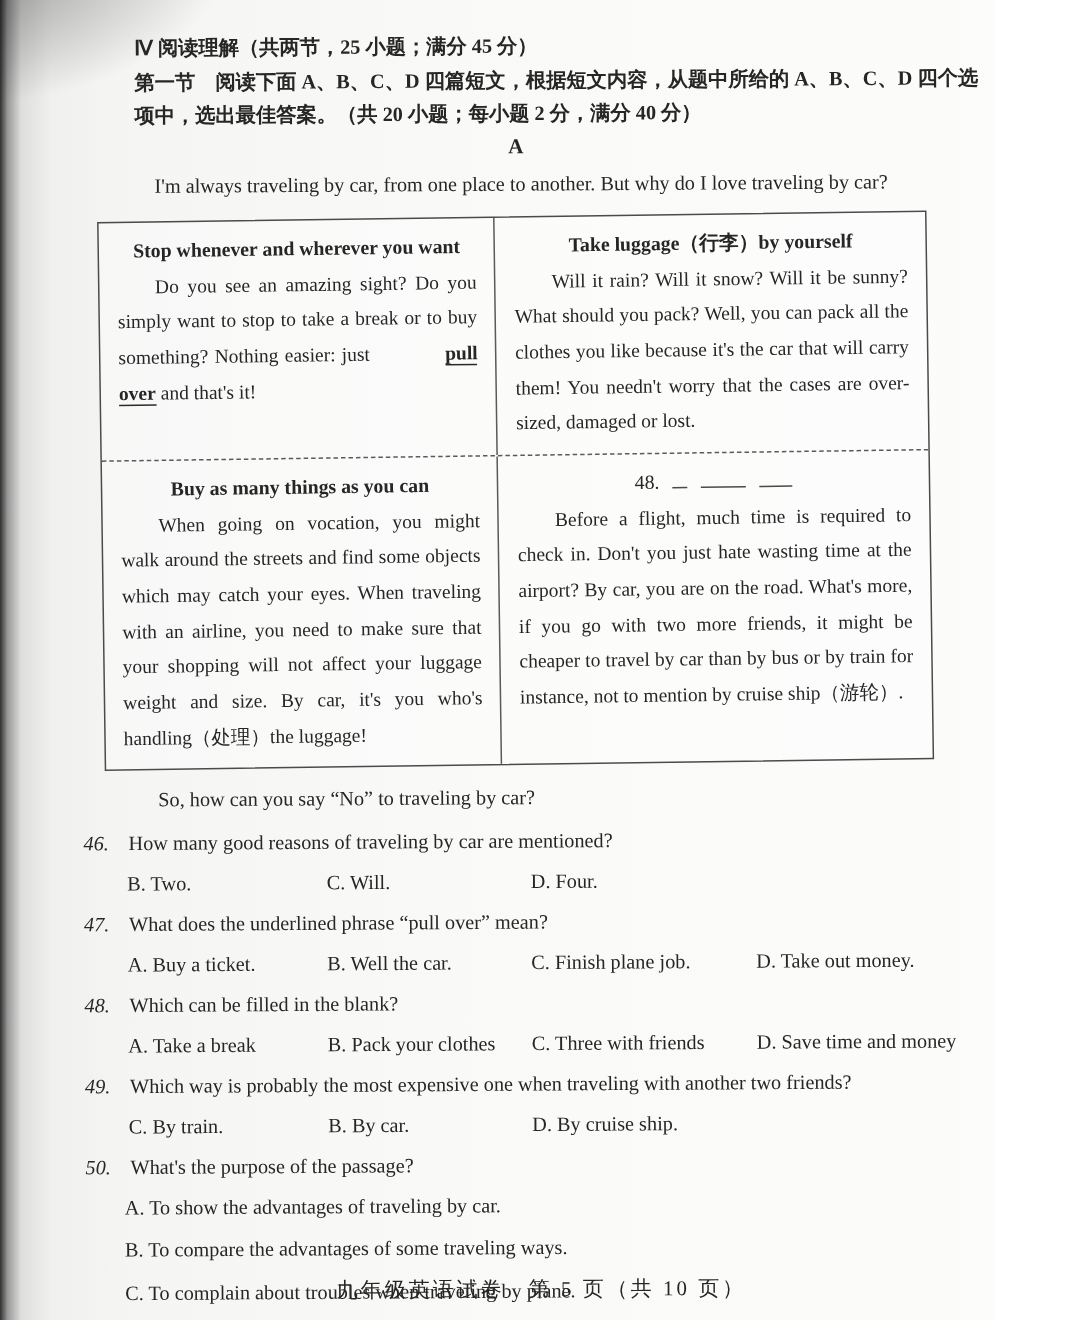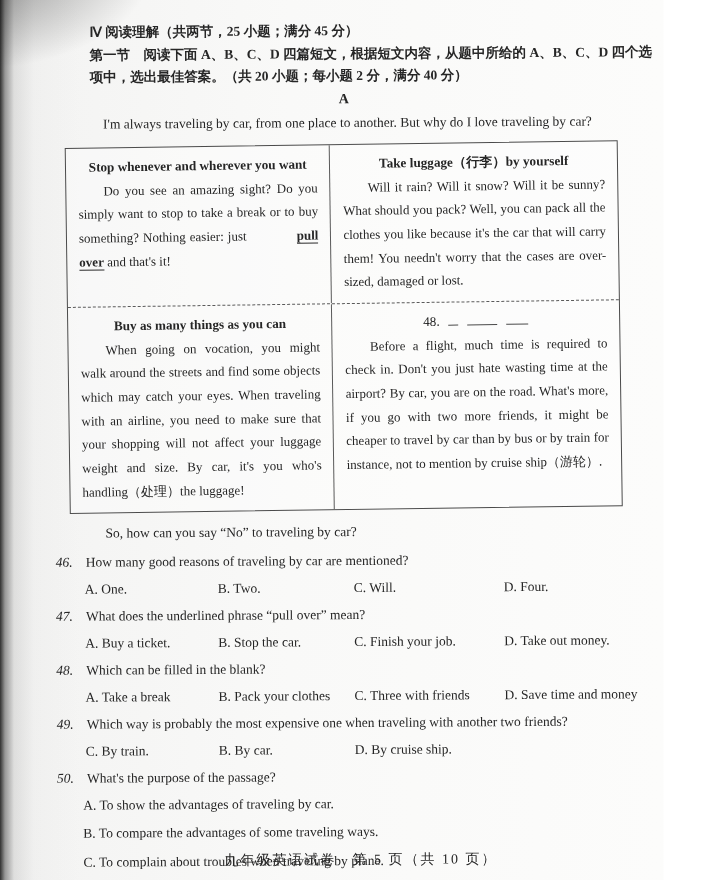--- a/index.html
+++ b/index.html
@@ -101,33 +101,32 @@
       </div>
     </div>
 
     <div class="closing">So, how can you say “No” to traveling by car?</div>
 
     <div class="questions">
 
       <div class="question">
         <div class="q-line"><span class="q-num">46.</span><span class="q-text">How many good reasons of traveling by car are mentioned?</span></div>
         <div class="q-options row4">
-          <span class="opt">A. One.</span>
           <span class="opt">B. Two.</span>
           <span class="opt">C. Will.</span>
           <span class="opt">D. Four.</span>
         </div>
       </div>
 
       <div class="question">
         <div class="q-line"><span class="q-num">47.</span><span class="q-text">What does the underlined phrase “pull over” mean?</span></div>
         <div class="q-options row4">
           <span class="opt">A. Buy a ticket.</span>
-          <span class="opt">B. Stop the car.</span>
-          <span class="opt">C. Finish your job.</span>
+          <span class="opt">B. Well the car.</span>
+          <span class="opt">C. Finish plane job.</span>
           <span class="opt">D. Take out money.</span>
         </div>
       </div>
 
       <div class="question">
         <div class="q-line"><span class="q-num">48.</span><span class="q-text">Which can be filled in the blank?</span></div>
         <div class="q-options row4">
           <span class="opt">A. Take a break</span>
           <span class="opt">B. Pack your clothes</span>
           <span class="opt">C. Three with friends</span>

